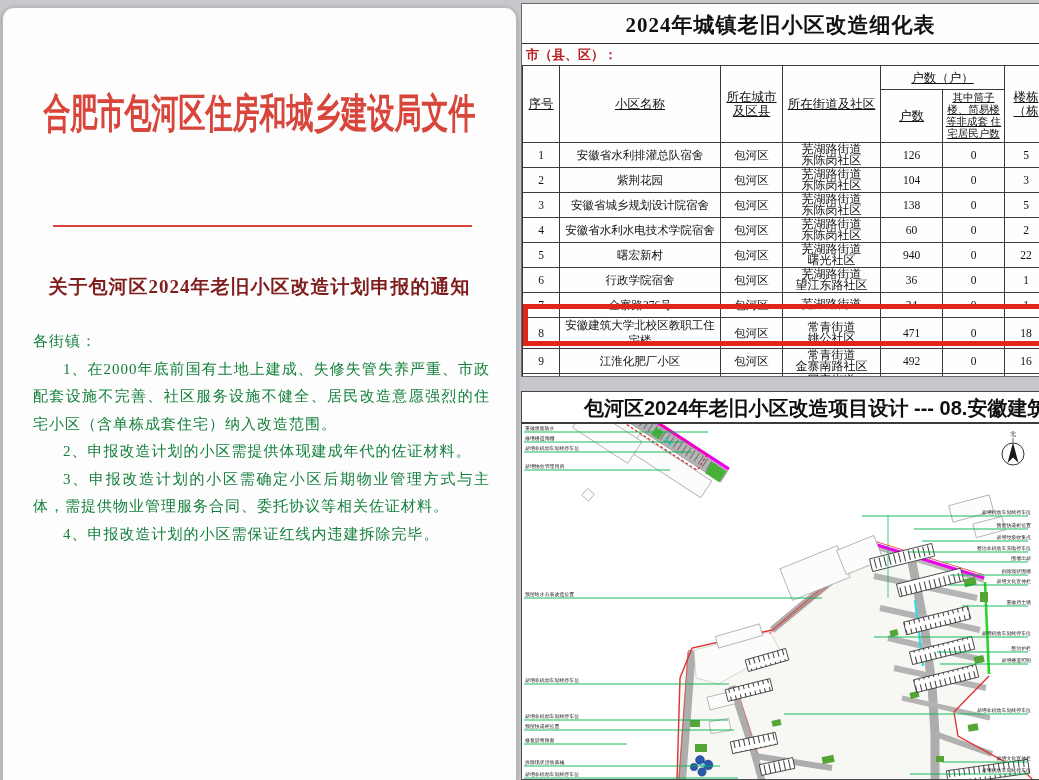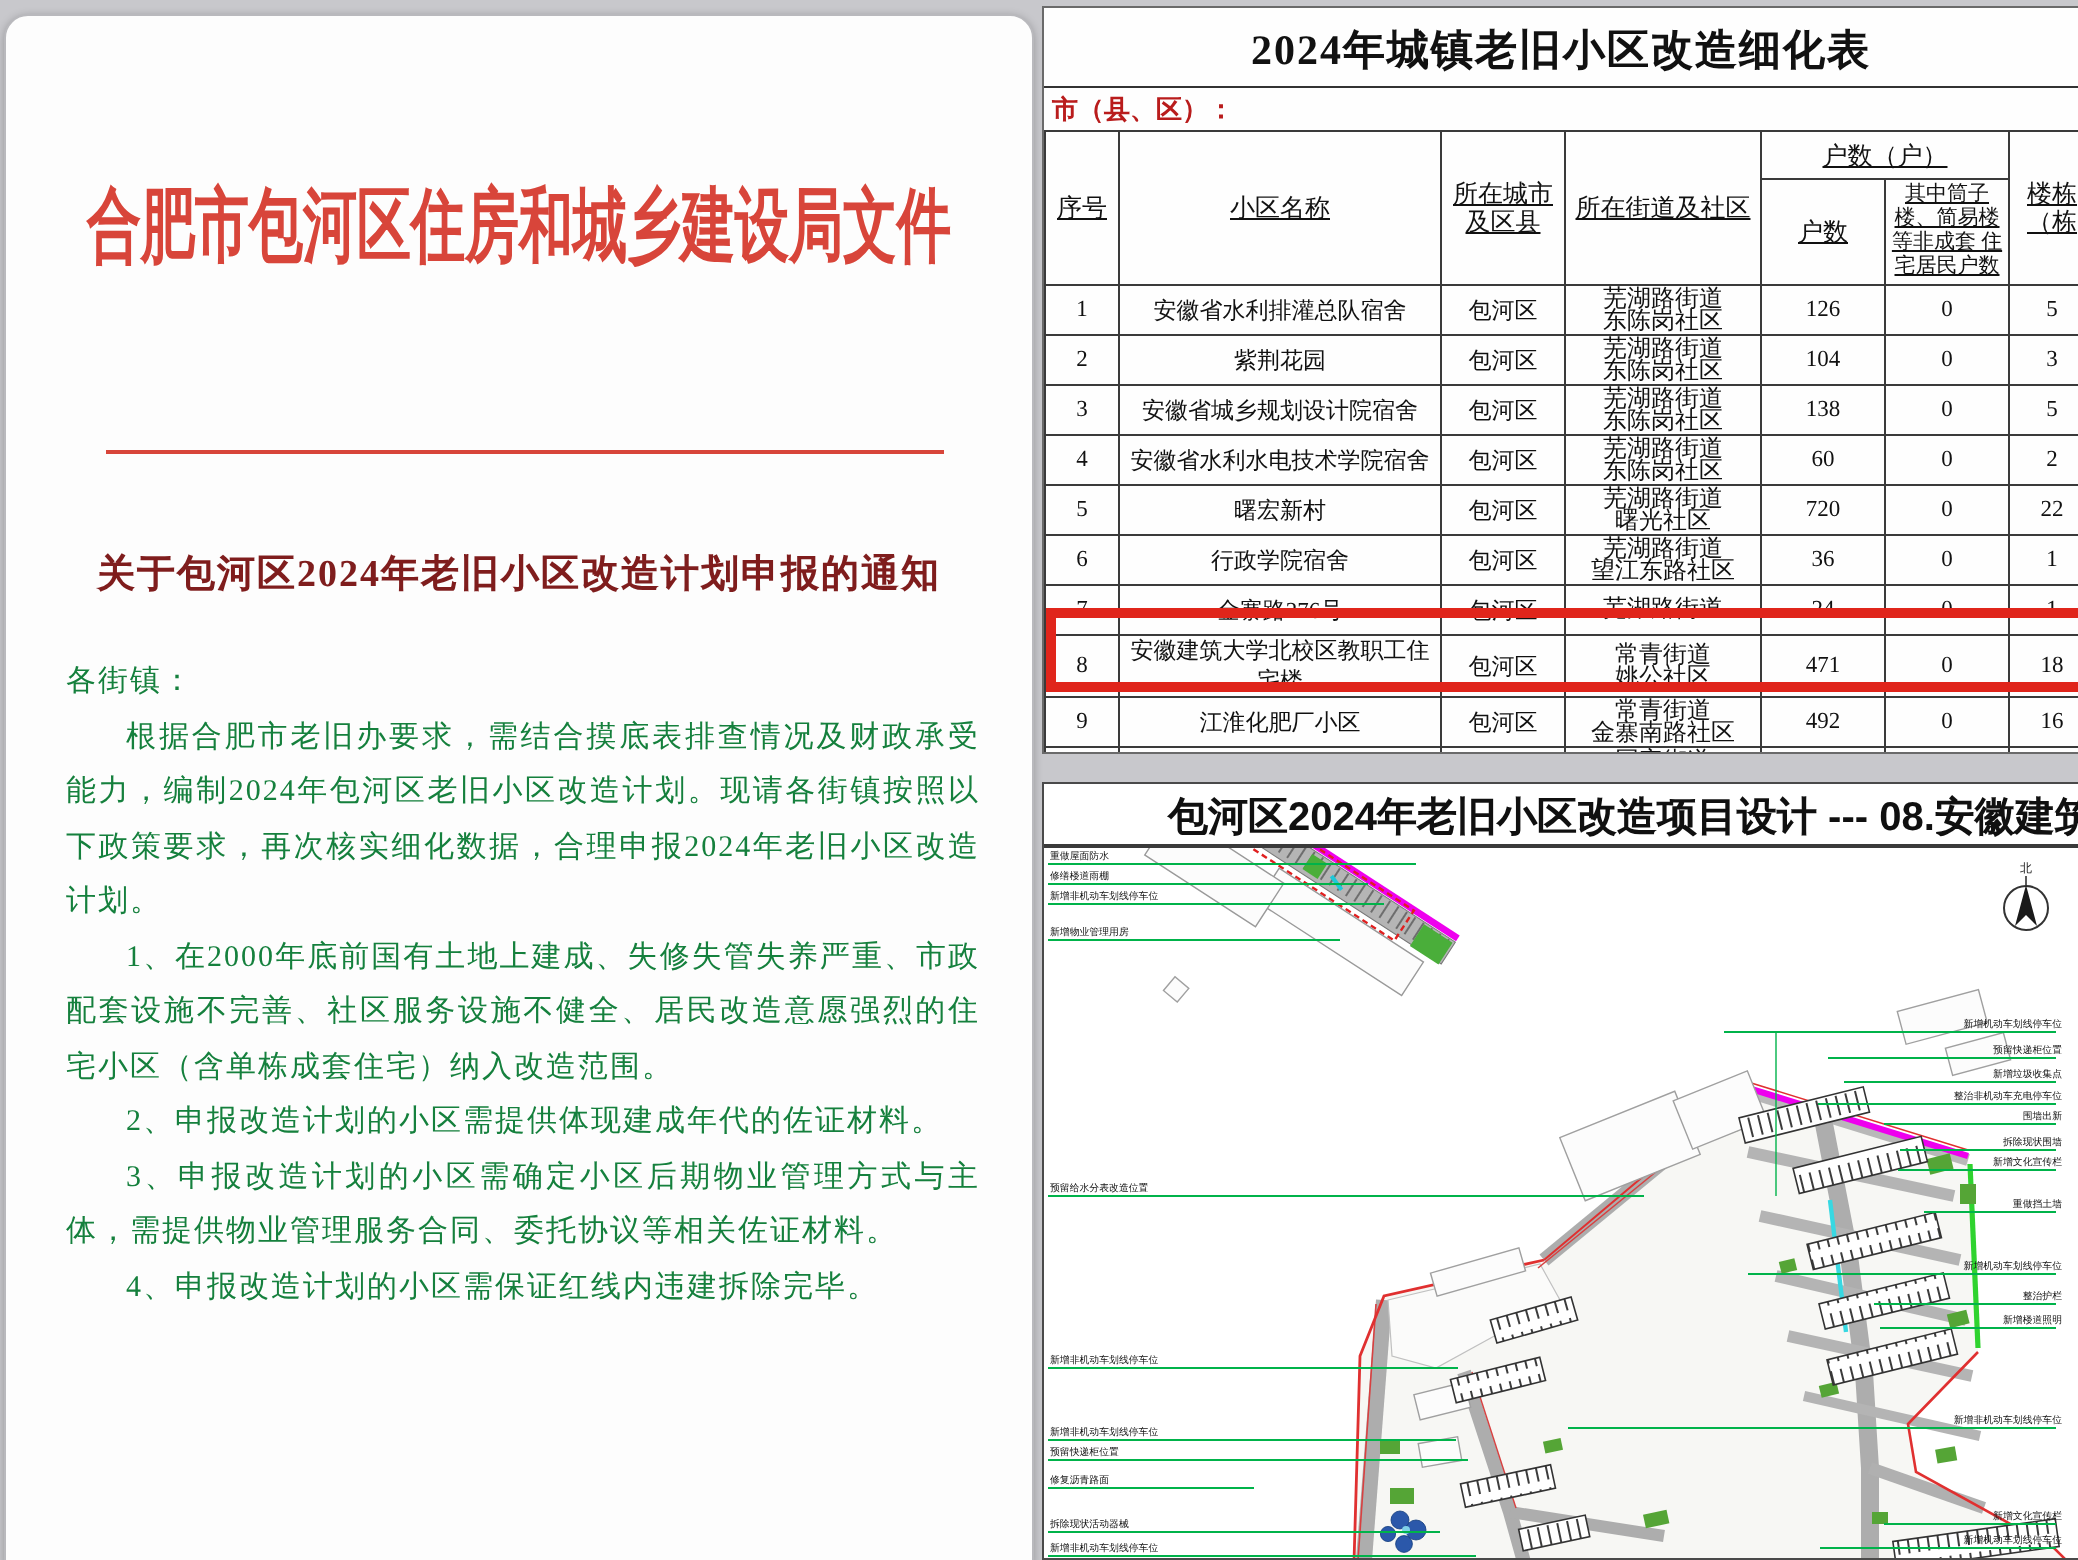--- a/index.html
+++ b/index.html
@@ -102,21 +102,20 @@
 </style>
 </head>
 <body>
 
 <div class="doc-page">
   <div class="agency-title">合肥市包河区住房和城乡建设局文件</div>
   <div class="red-rule"></div>
   <div class="notice-title">关于包河区2024年老旧小区改造计划申报的通知</div>
   <div class="doc-body">
     <p class="para">各街镇：</p>
-    <p class="para indent">根据合肥市老旧办要求，需结合摸底表排查情况及财政承受能力，编制2024年包河区老旧小区改造计划。现请各街镇按照以下政策要求，再次核实细化数据，合理申报2024年老旧小区改造计划。</p>
     <p class="para indent">1、在2000年底前国有土地上建成、失修失管失养严重、市政配套设施不完善、社区服务设施不健全、居民改造意愿强烈的住宅小区（含单栋成套住宅）纳入改造范围。</p>
     <p class="para indent">2、申报改造计划的小区需提供体现建成年代的佐证材料。</p>
     <p class="para indent">3、申报改造计划的小区需确定小区后期物业管理方式与主体，需提供物业管理服务合同、委托协议等相关佐证材料。</p>
     <p class="para indent">4、申报改造计划的小区需保证红线内违建拆除完毕。</p>
   </div>
 </div>
 
 <div class="table-panel">
   <div class="table-title">2024年城镇老旧小区改造细化表</div>
   <div class="region-label">市（县、区）：</div>
@@ -184,21 +183,21 @@
       <td>2</td>
     </tr>
     <tr class="dr">
       <td>5</td>
       <td>曙宏新村</td>
       <td>包河区</td>
       <td>
             <div class="street-line">芜湖路街道</div>
             <div class="street-line">曙光社区</div>
           </td>
-      <td>720</td>
+      <td>940</td>
       <td>0</td>
       <td>22</td>
     </tr>
     <tr class="dr">
       <td>6</td>
       <td>行政学院宿舍</td>
       <td>包河区</td>
       <td>
             <div class="street-line">芜湖路街道</div>
             <div class="street-line">望江东路社区</div>

